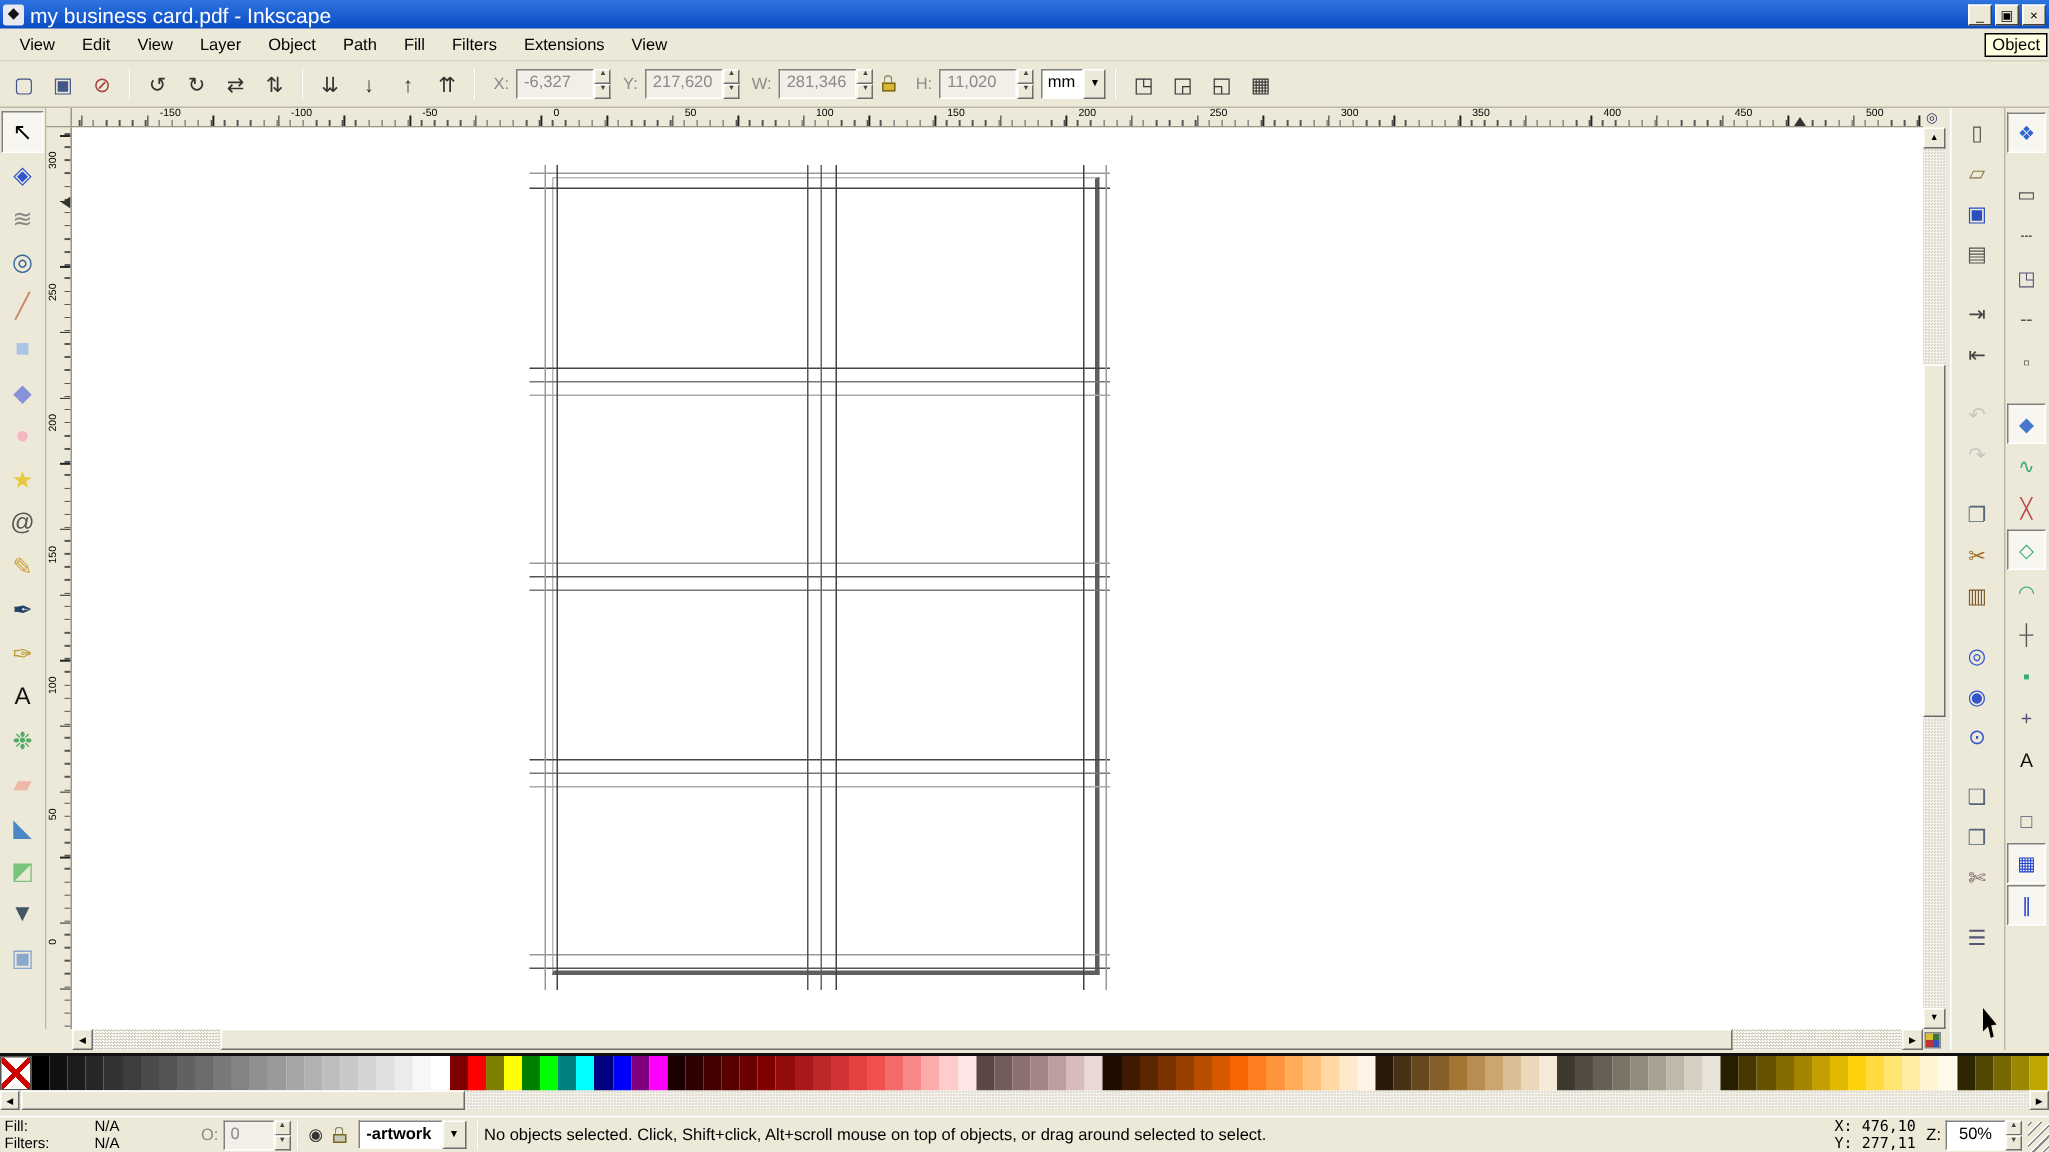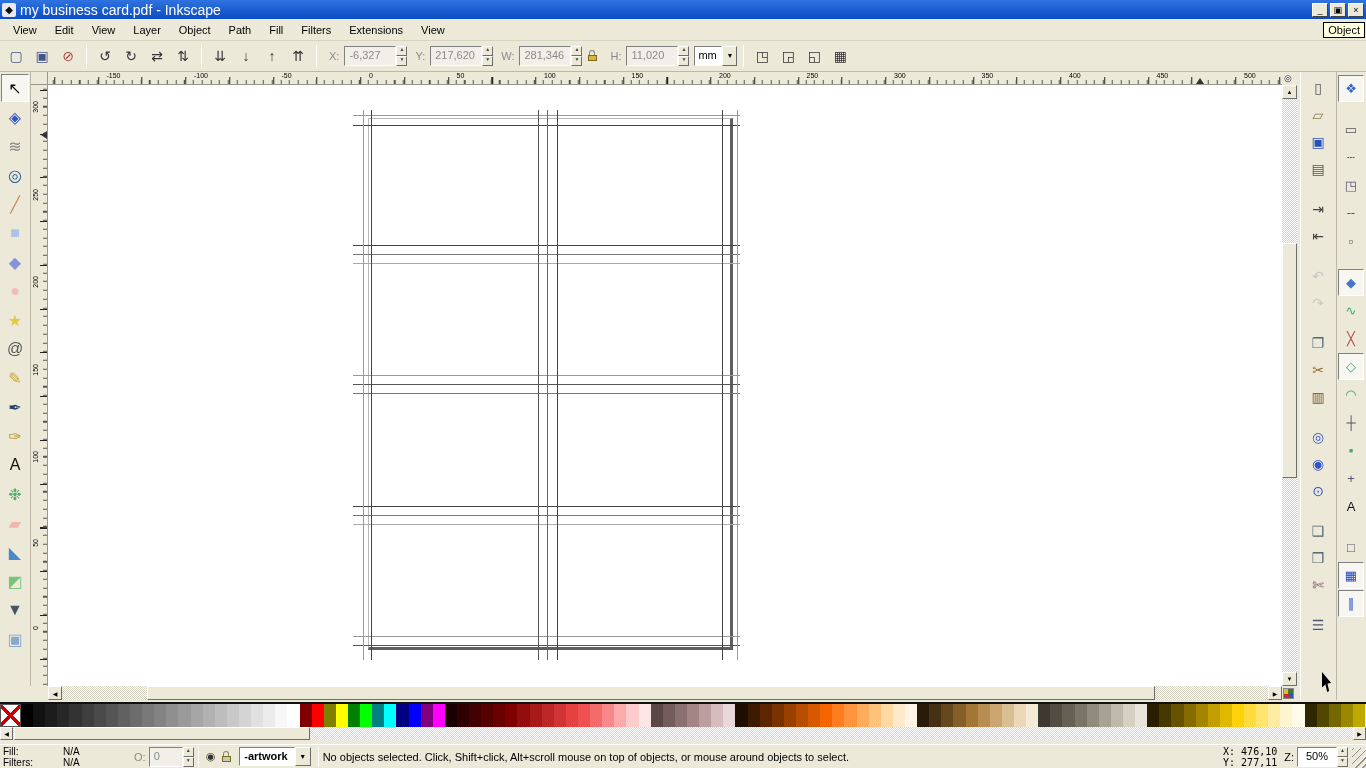--- a/index.html
+++ b/index.html
@@ -590,21 +590,21 @@
     <span class="eyeicon">◉</span>
     <span class="minilock">
         <span class="shackle"></span>
         <span class="body" style="background:#c8c8b8;"></span>
       </span>
     <span class="layercombo">
       <span class="lval">-artwork</span>
       <span class="larr">▼</span>
     </span>
     <span class="sb-sep"></span>
-    <span id="statusmsg">No objects selected. Click, Shift+click, Alt+scroll mouse on top of objects, or mouse around objects to select.</span>
+    <span id="statusmsg">No objects selected. Click, Shift+click, Alt+scroll mouse on top of objects, or drag around selected to select.</span>
     <div id="coords">
       <div><span>X:</span> <span>476,10</span></div>
       <div><span>Y:</span> <span>277,11</span></div>
     </div>
     <div id="zoombox">
       <span style="margin:0 3px;">Z:</span>
       <span class="spinfield">
           <span class="val whitefield" style="width:40px;text-align:center;color:#000;">50%</span>
           <span class="spinner">
             <span>▲</span>

